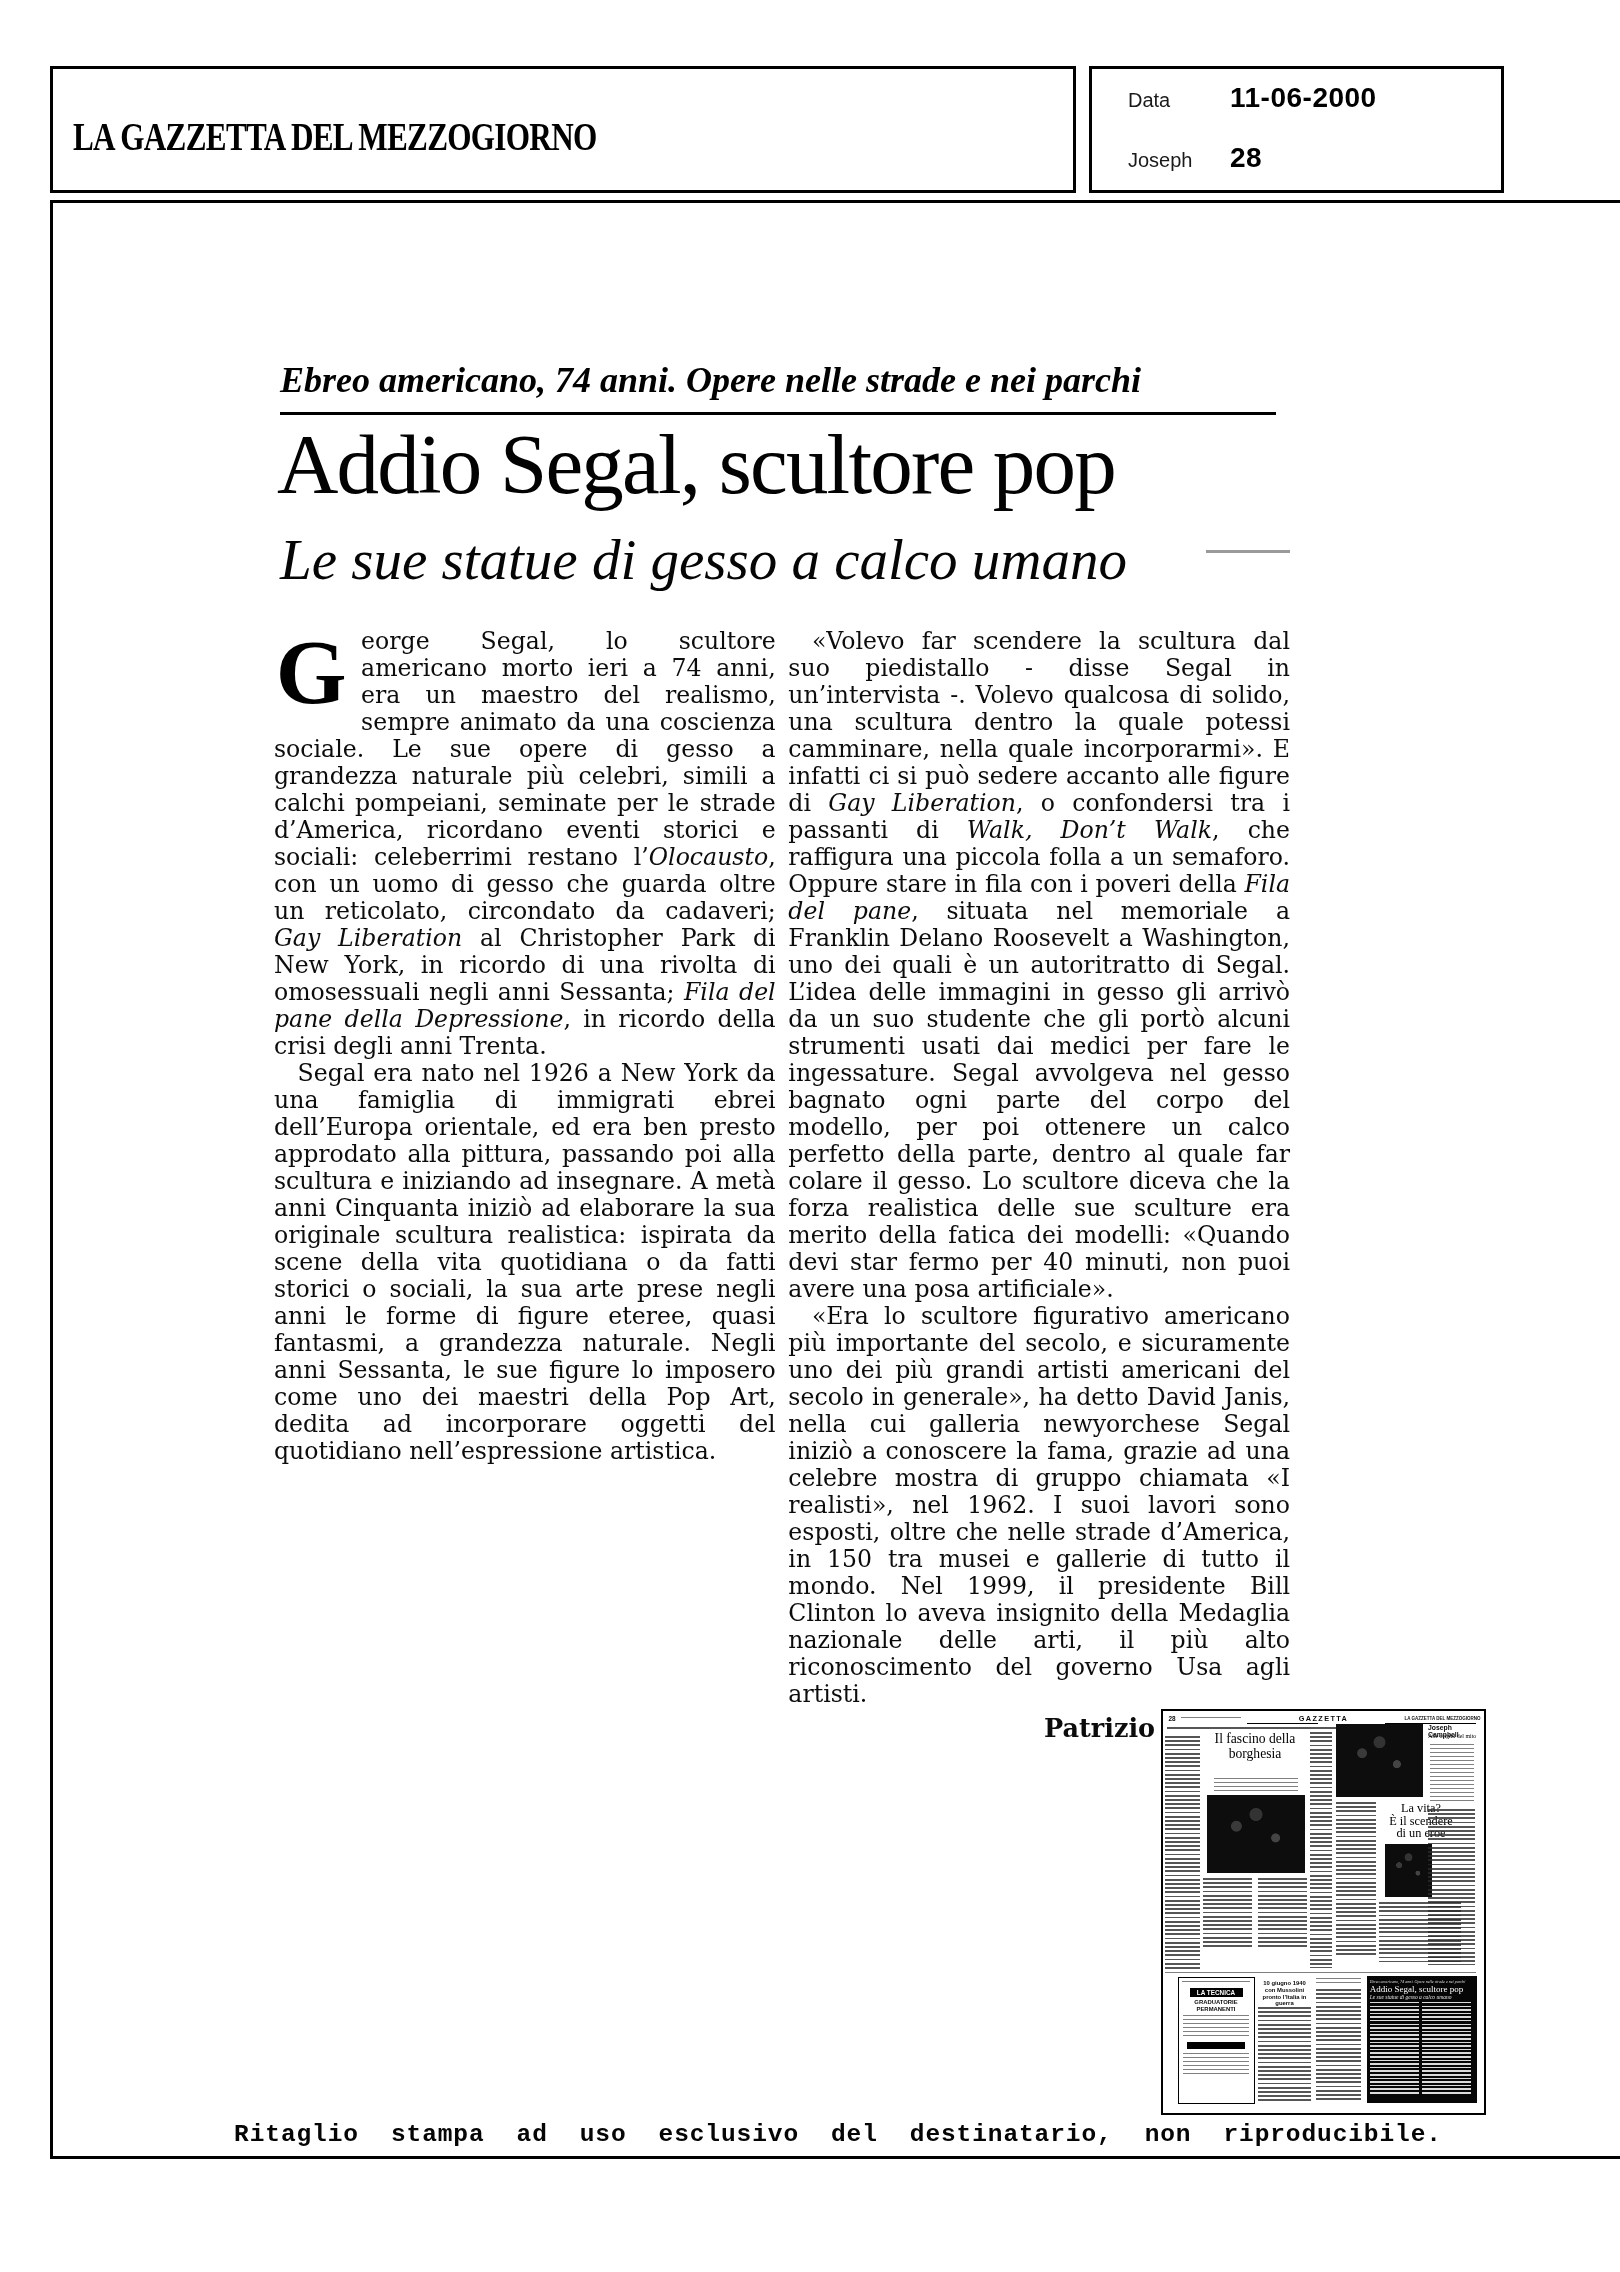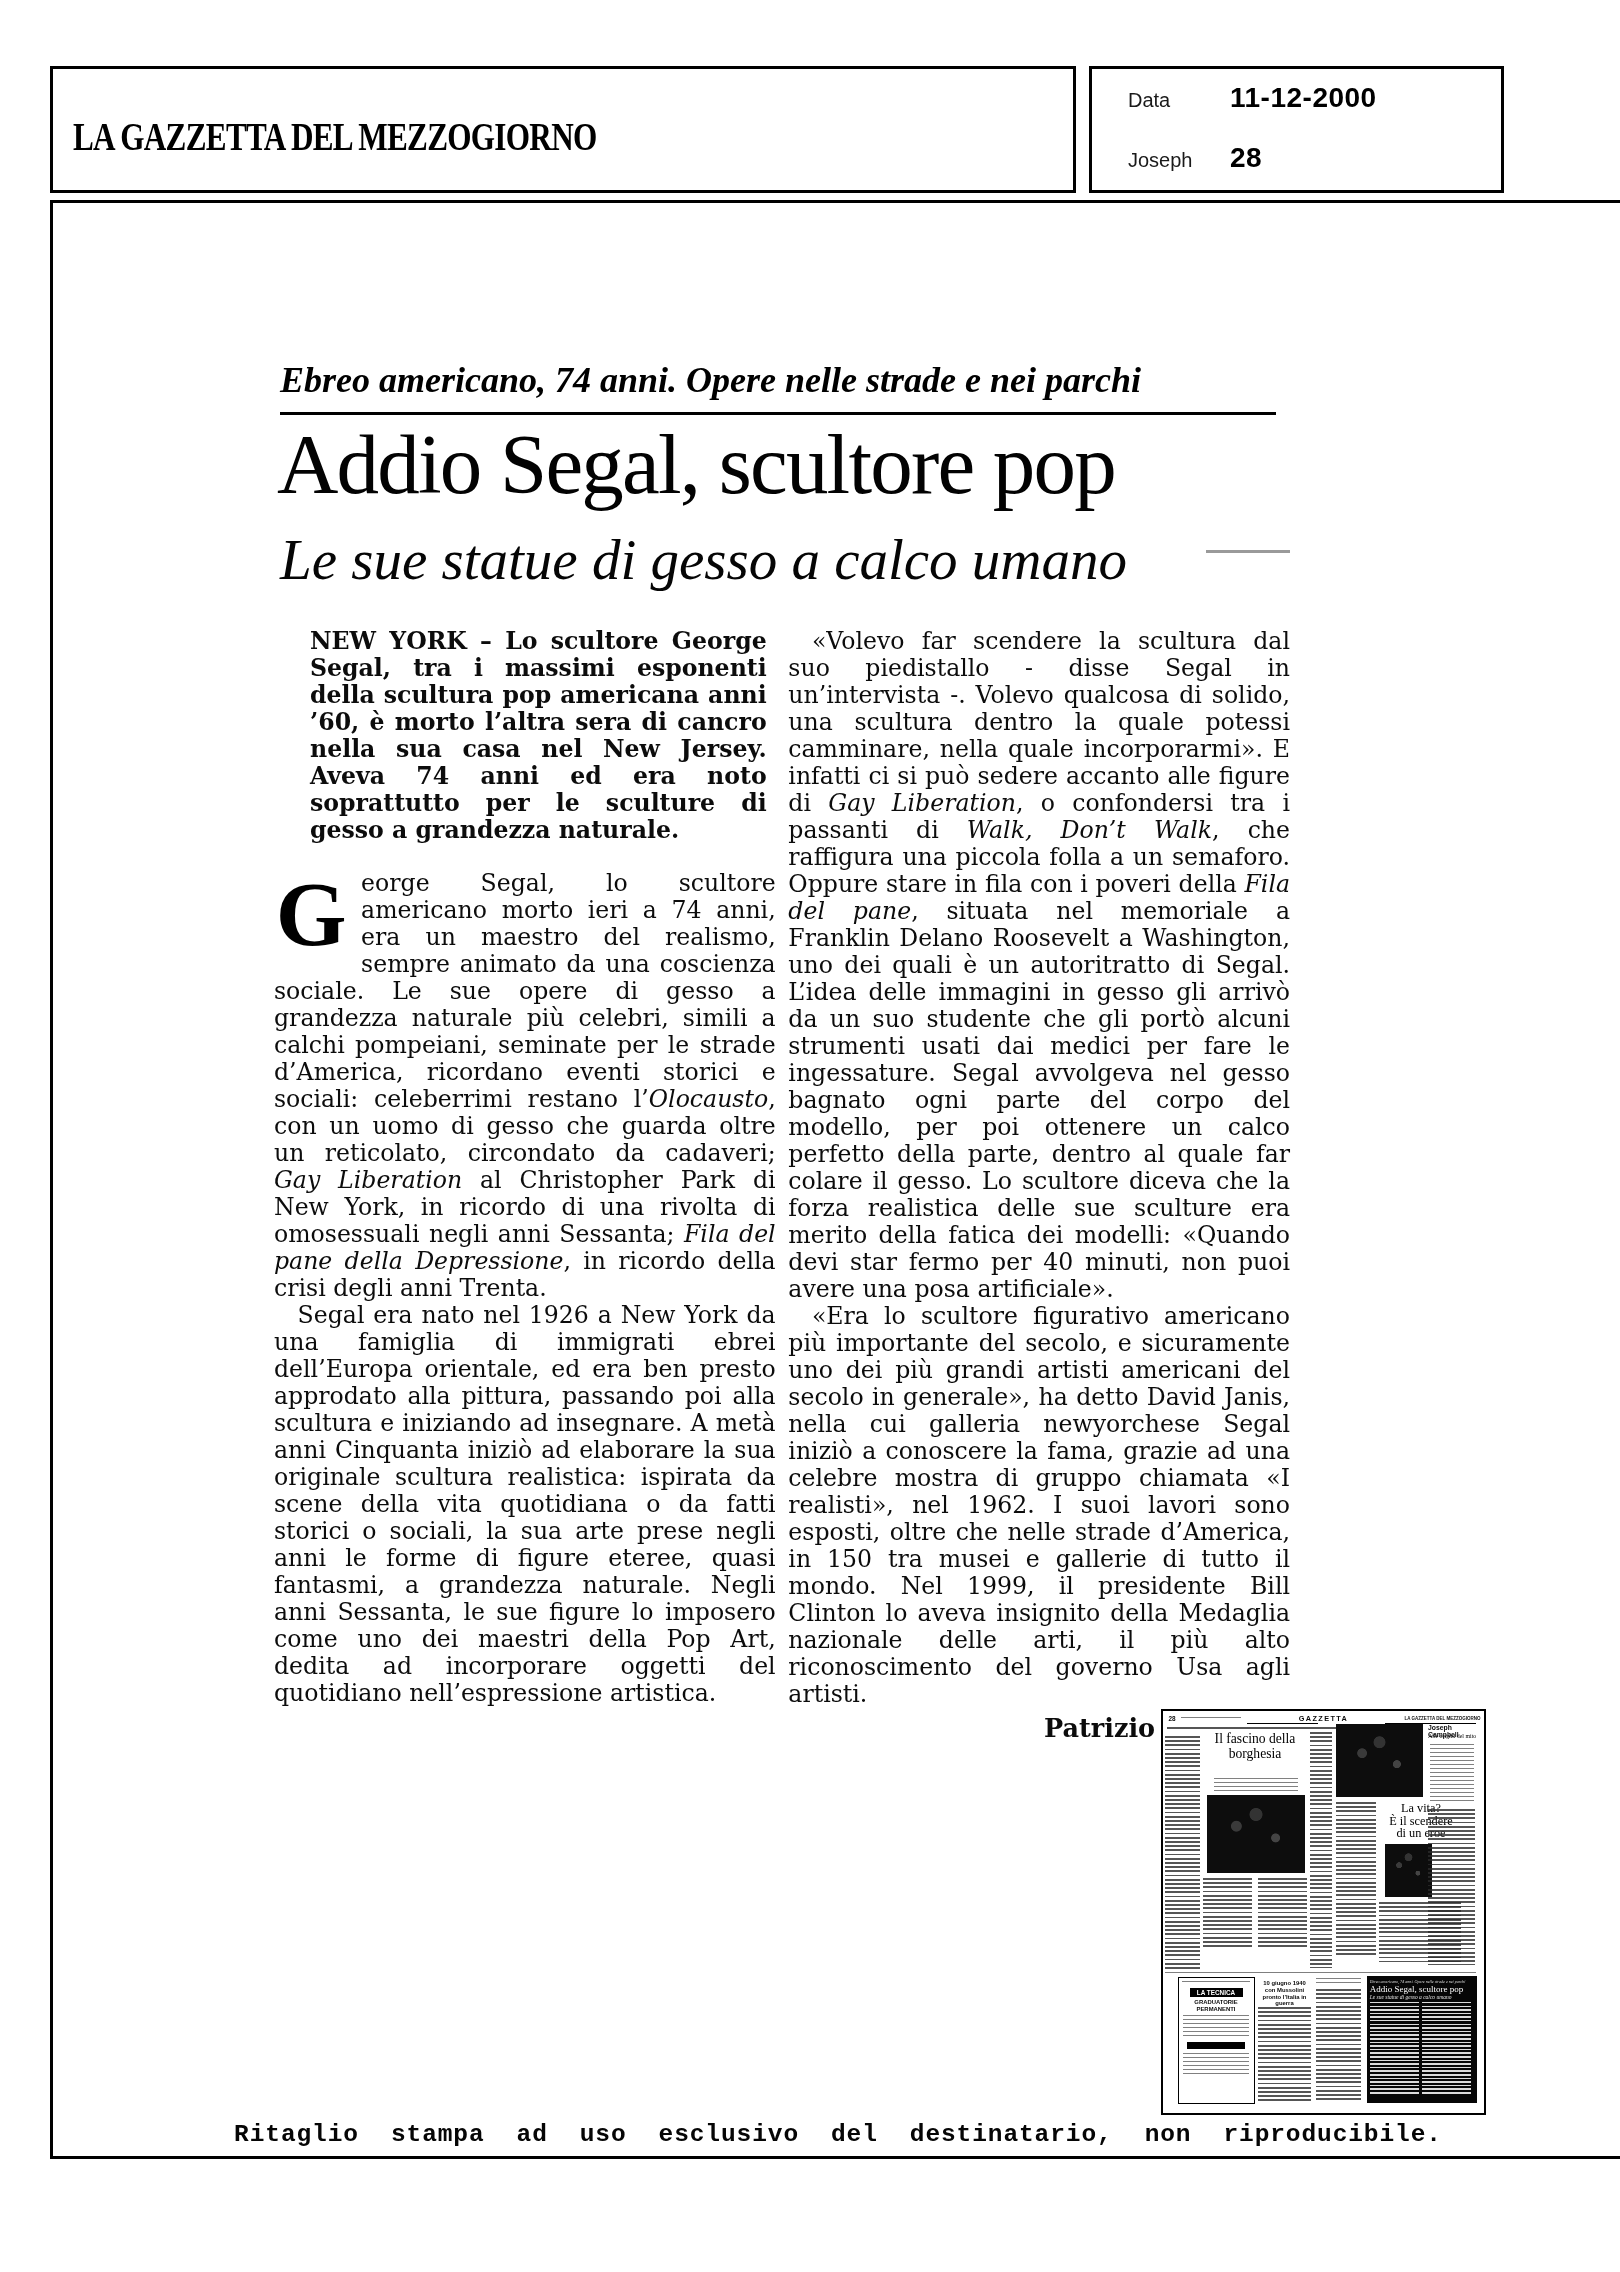--- a/index.html
+++ b/index.html
@@ -72,42 +72,41 @@
 
 <div id="page">
 
   <div class="box" id="logo-box">
     <div class="masthead">LA GAZZETTA DEL MEZZOGIORNO</div>
   </div>
 
   <div class="box" id="meta-box">
     <div class="meta-row">
       <span class="meta-label">Data</span>
-      <span class="meta-value">11-12-2000</span>
+      <span class="meta-value">11-06-2000</span>
     </div>
     <div class="meta-row">
       <span class="meta-label">Joseph</span>
       <span class="meta-value">28</span>
     </div>
     <div class="meta-row">
       <span class="meta-label">Foglio</span>
       <span class="meta-value">1</span>
     </div>
   </div>
 
   <div class="box" id="main-frame">
 
     <div class="kicker">Ebreo americano, 74 anni. Opere nelle strade e nei parchi</div>
     <div class="headline">Addio Segal, scultore pop</div>
     <div class="subhead">Le sue statue di gesso a calco umano</div>
     <div class="subhead-rule"></div>
 
     <div class="columns">
       <div class="col">
-        <p class="lede">NEW YORK – Lo scultore George Segal, tra i massimi esponenti della scultura pop americana anni ’60, è morto l’altra sera di cancro nella sua casa nel New Jersey. Aveva 74 anni ed era noto soprattutto per le sculture di gesso a grandezza naturale.</p>
         <p class="para dropcap-para"><span class="dropcap">G</span><span><span>eorge Segal, lo scultore americano morto ieri a 74 anni, era un maestro del realismo, sempre animato da una coscienza sociale. Le sue opere di gesso a grandezza naturale più celebri, simili a calchi pompeiani, seminate per le strade  d’America, ricordano eventi storici e sociali: celeberrimi restano l’</span><i>Olocausto</i><span>, con un uomo di gesso che guarda oltre un reticolato, circondato da cadaveri; </span><i>Gay Liberation</i><span> al Christopher Park di New York, in ricordo di una rivolta di omosessuali negli anni Sessanta; </span><i>Fila del pane della Depressione</i><span>, in ricordo della crisi degli anni Trenta.</span></span></p>
         <p class="para">Segal era nato nel 1926 a New York da una famiglia di  immigrati ebrei dell’Europa orientale, ed era ben presto approdato alla pittura, passando poi alla scultura e iniziando ad insegnare. A metà anni Cinquanta iniziò ad elaborare la sua originale scultura realistica: ispirata da scene della vita quotidiana o da fatti storici o sociali, la sua arte prese negli anni le forme di figure eteree, quasi fantasmi, a grandezza naturale. Negli anni Sessanta, le sue figure lo imposero come uno dei maestri della Pop Art, dedita ad incorporare oggetti del quotidiano nell’espressione artistica.</p>
       </div>
       <div class="col">
         <p class="para"><span>«Volevo far scendere la scultura dal suo piedistallo - disse Segal in un’intervista -. Volevo qualcosa di solido, una scultura dentro la quale potessi camminare, nella quale incorporarmi». E infatti ci si può sedere accanto alle figure di </span><i>Gay Liberation</i><span>, o confondersi tra i passanti di </span><i>Walk, Don’t Walk</i><span>, che raffigura una piccola folla a un semaforo. Oppure stare in fila con i poveri della </span><i>Fila del pane</i><span>, situata nel memoriale a Franklin Delano Roosevelt a Washington, uno dei quali è un autoritratto di Segal. L’idea delle immagini in gesso gli arrivò da un suo studente  che gli portò alcuni strumenti usati dai medici per fare le ingessature. Segal avvolgeva nel gesso bagnato ogni parte del corpo del modello, per poi ottenere un calco perfetto della parte, dentro al quale far colare il gesso. Lo scultore diceva che la forza realistica delle sue sculture era merito della fatica dei modelli: «Quando devi star fermo per 40  minuti, non puoi avere una posa artificiale».</span></p>
         <p class="para">«Era lo scultore figurativo americano più importante del secolo, e sicuramente uno dei più grandi artisti americani del secolo in generale», ha detto David Janis, nella cui galleria newyorchese Segal iniziò a conoscere la fama, grazie ad una celebre mostra di gruppo chiamata «I realisti», nel 1962. I suoi lavori sono esposti, oltre che nelle strade d’America, in 150 tra musei e gallerie di tutto il mondo. Nel 1999, il presidente Bill Clinton lo aveva insignito della Medaglia nazionale delle arti, il più alto riconoscimento del  governo Usa agli artisti.</p>
         <div class="byline">Patrizio Nissirio</div>
       </div>
     </div>
 

